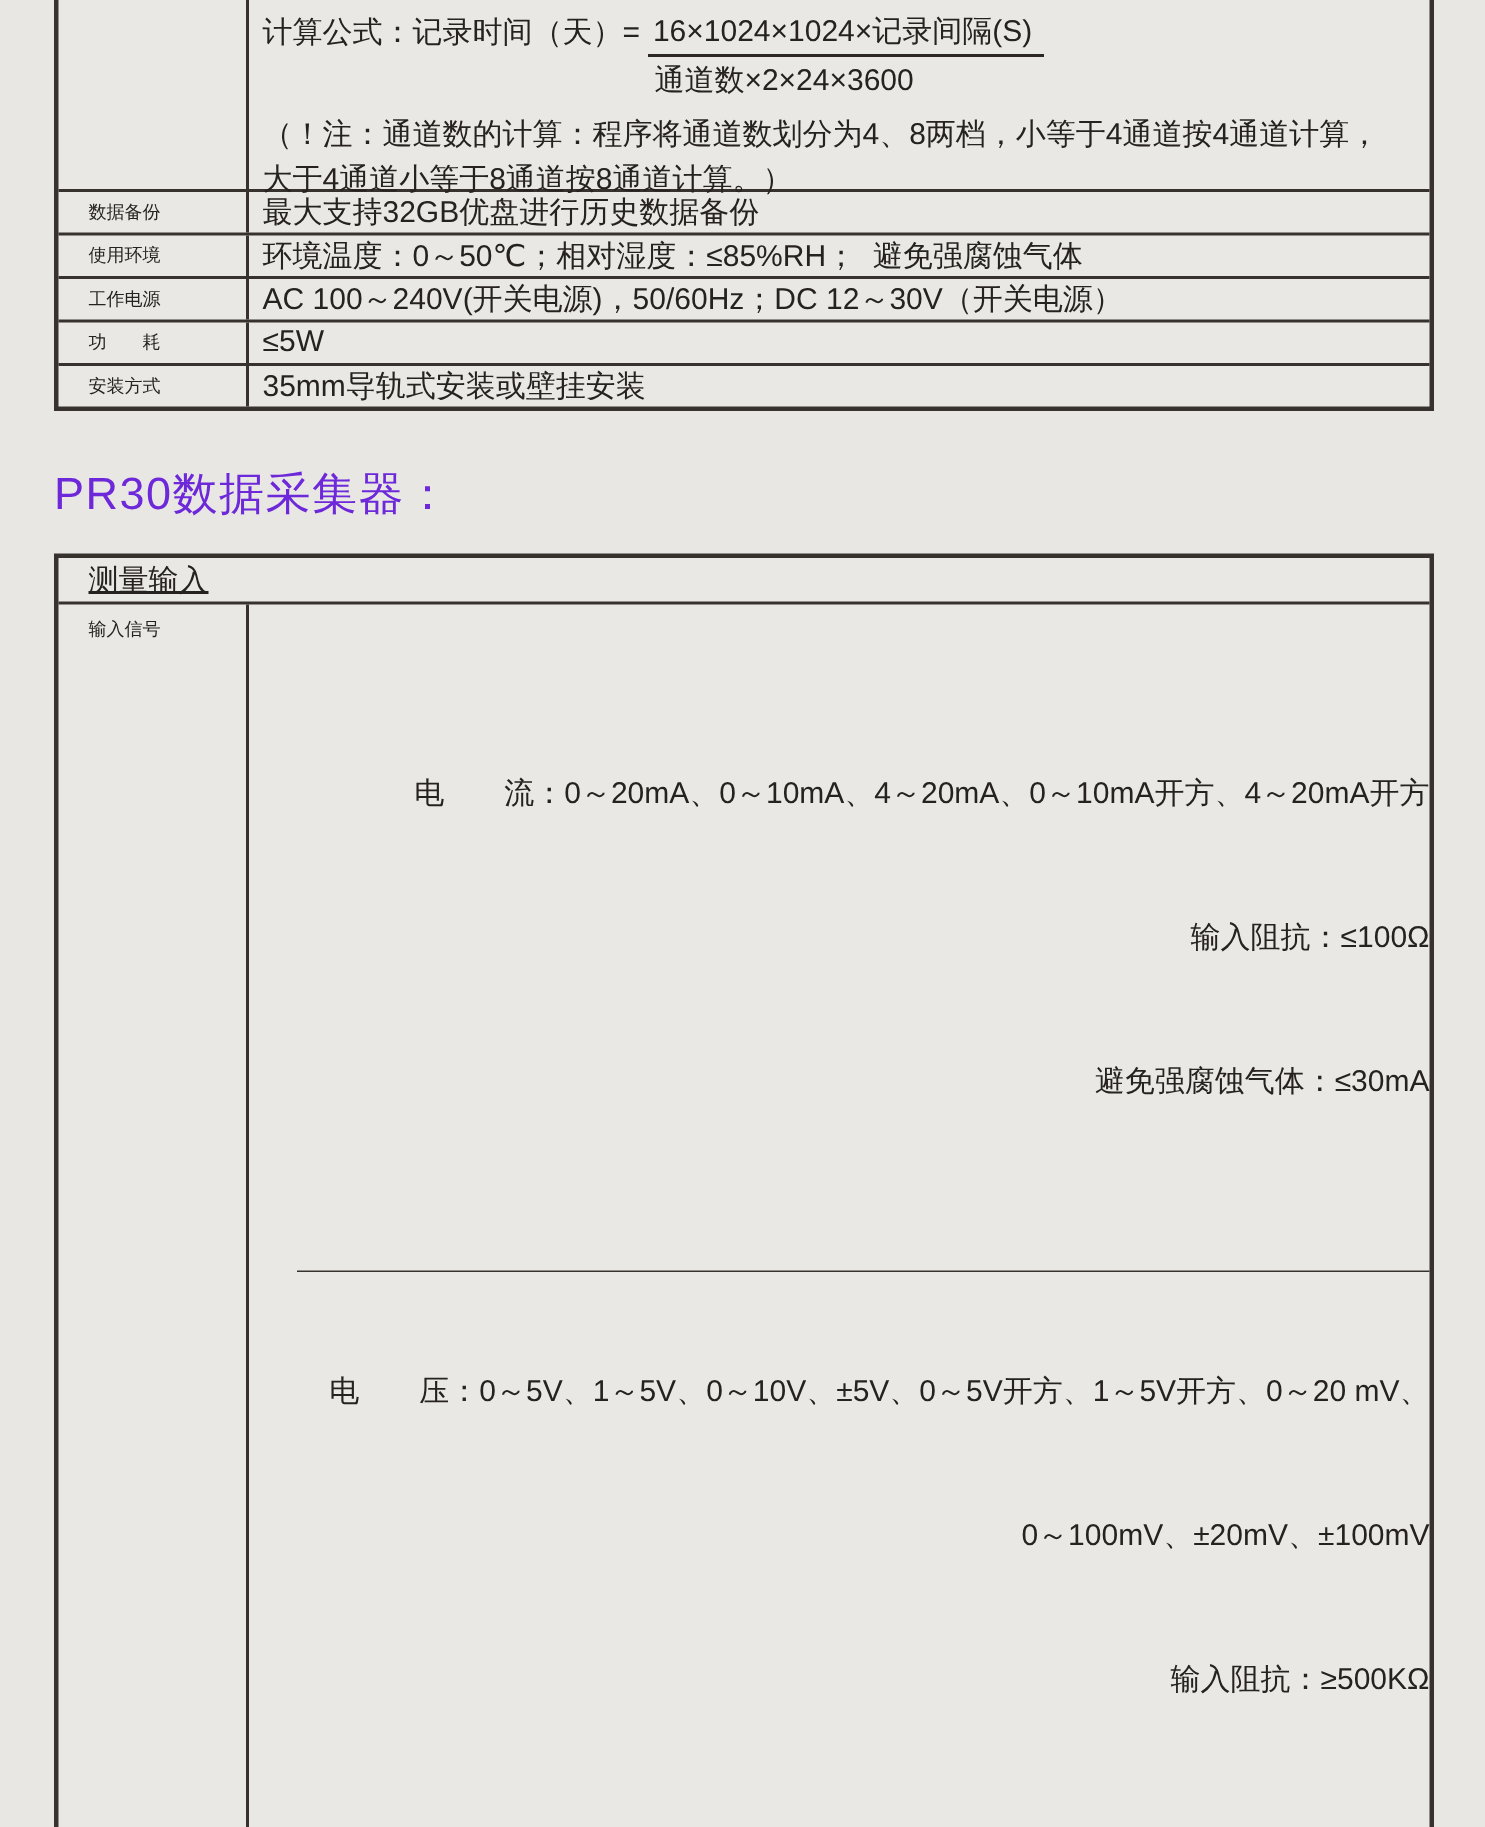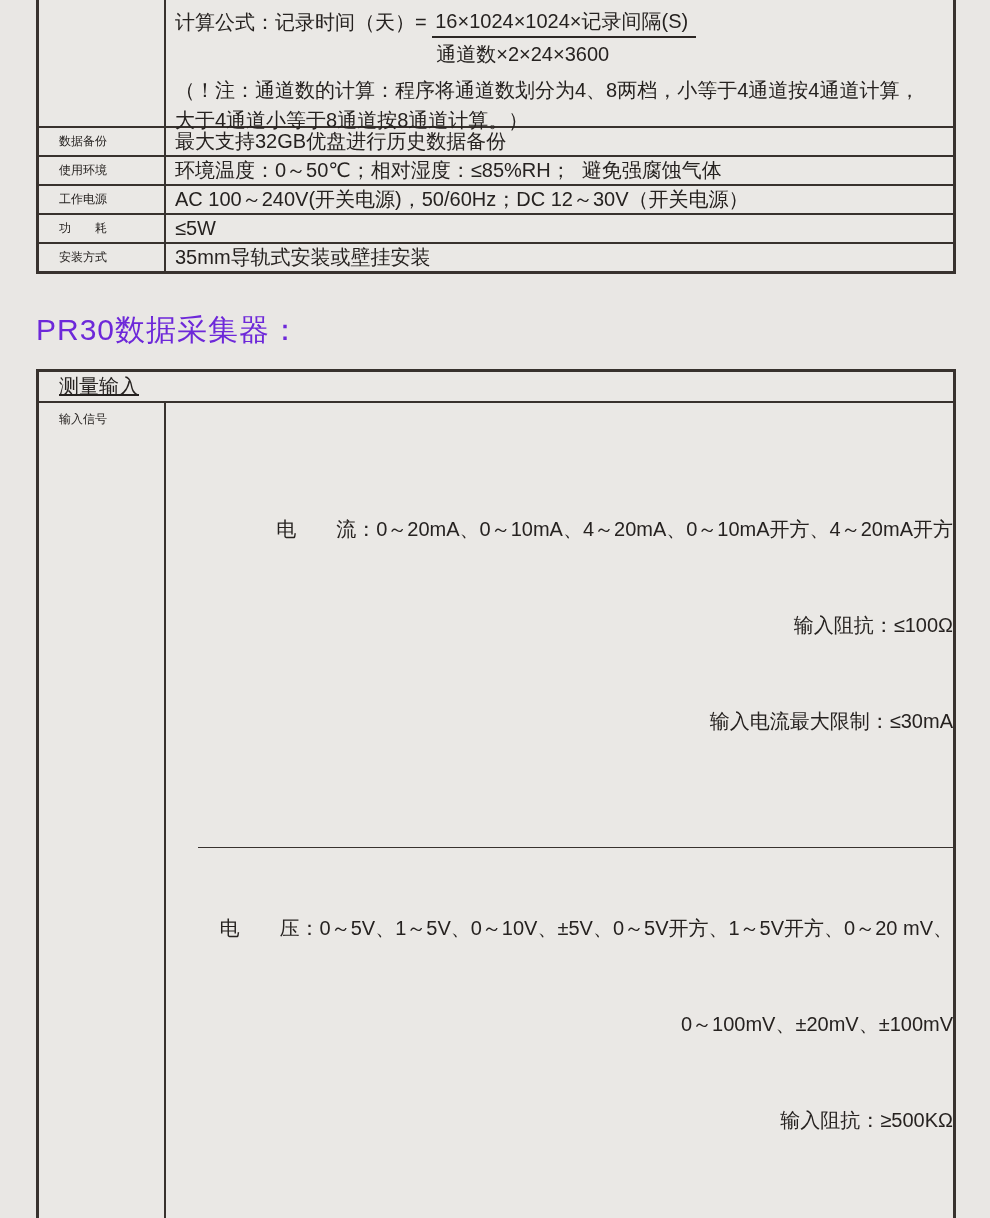--- a/index.html
+++ b/index.html
@@ -130,21 +130,21 @@
     <div class="row srow">
       <div class="cell section-cell">测量输入</div>
     </div>
 
     <div class="row multi">
       <div class="cell lblcell">输入信号</div>
       <div class="cell valcell multi">
         <div class="block">
           <div class="vline">电　　流：0～20mA、0～10mA、4～20mA、0～10mA开方、4～20mA开方</div>
           <div class="vline">输入阻抗：≤100Ω</div>
-          <div class="vline">输入电流最大限制：≤30mA</div>
+          <div class="vline">避免强腐蚀气体：≤30mA</div>
         </div>
         <div class="block">
           <div class="vline">电　　压：0～5V、1～5V、0～10V、±5V、0～5V开方、1～5V开方、0～20 mV、</div>
           <div class="vline">0～100mV、±20mV、±100mV</div>
           <div class="vline">输入阻抗：≥500KΩ</div>
         </div>
         
         
         
         

